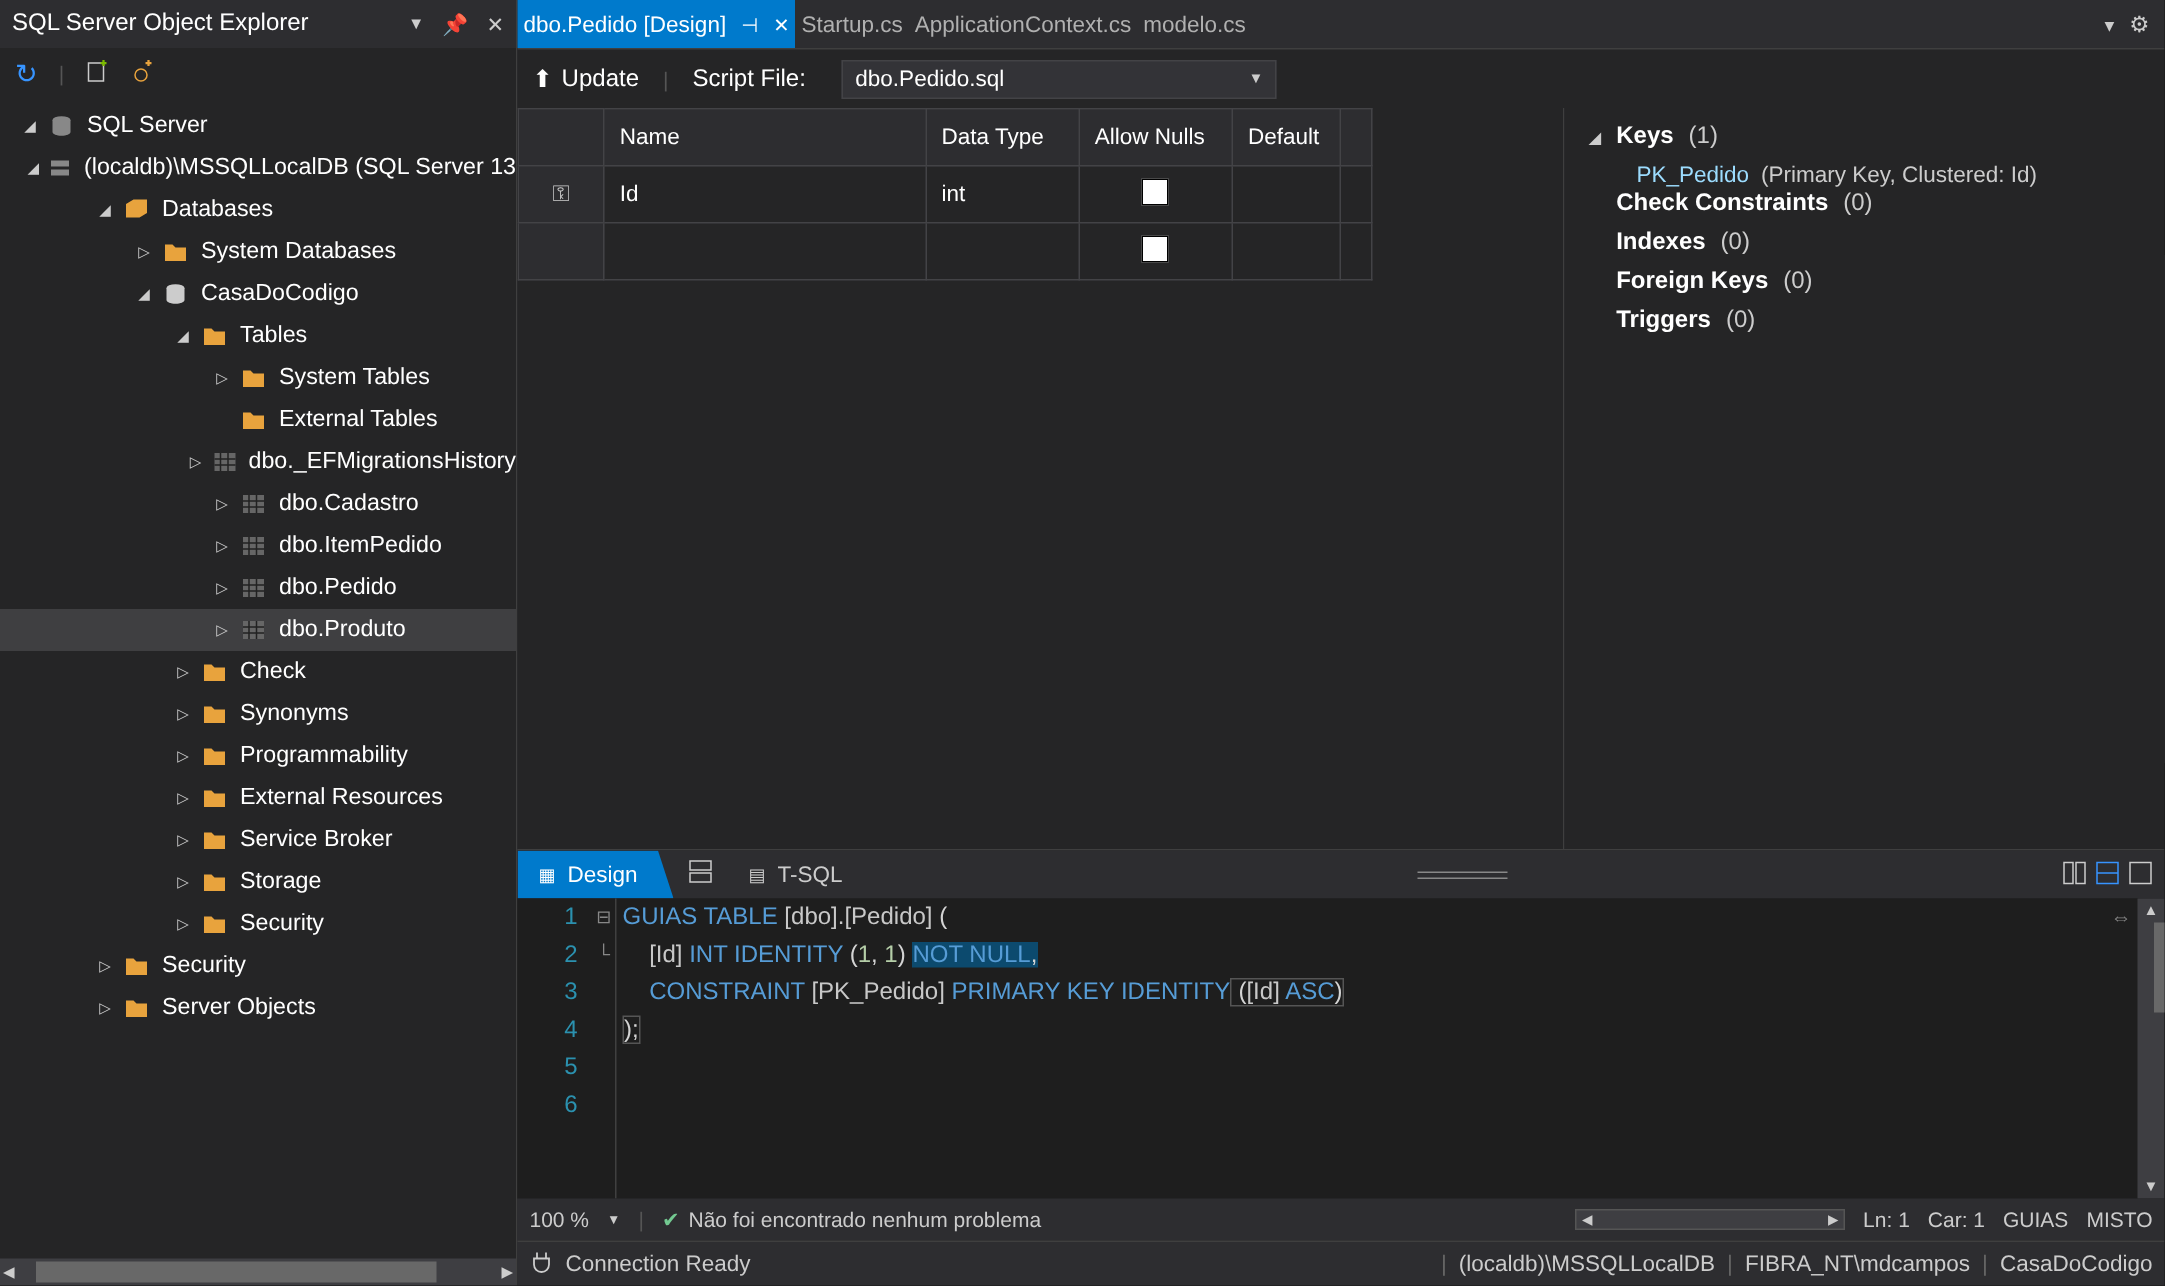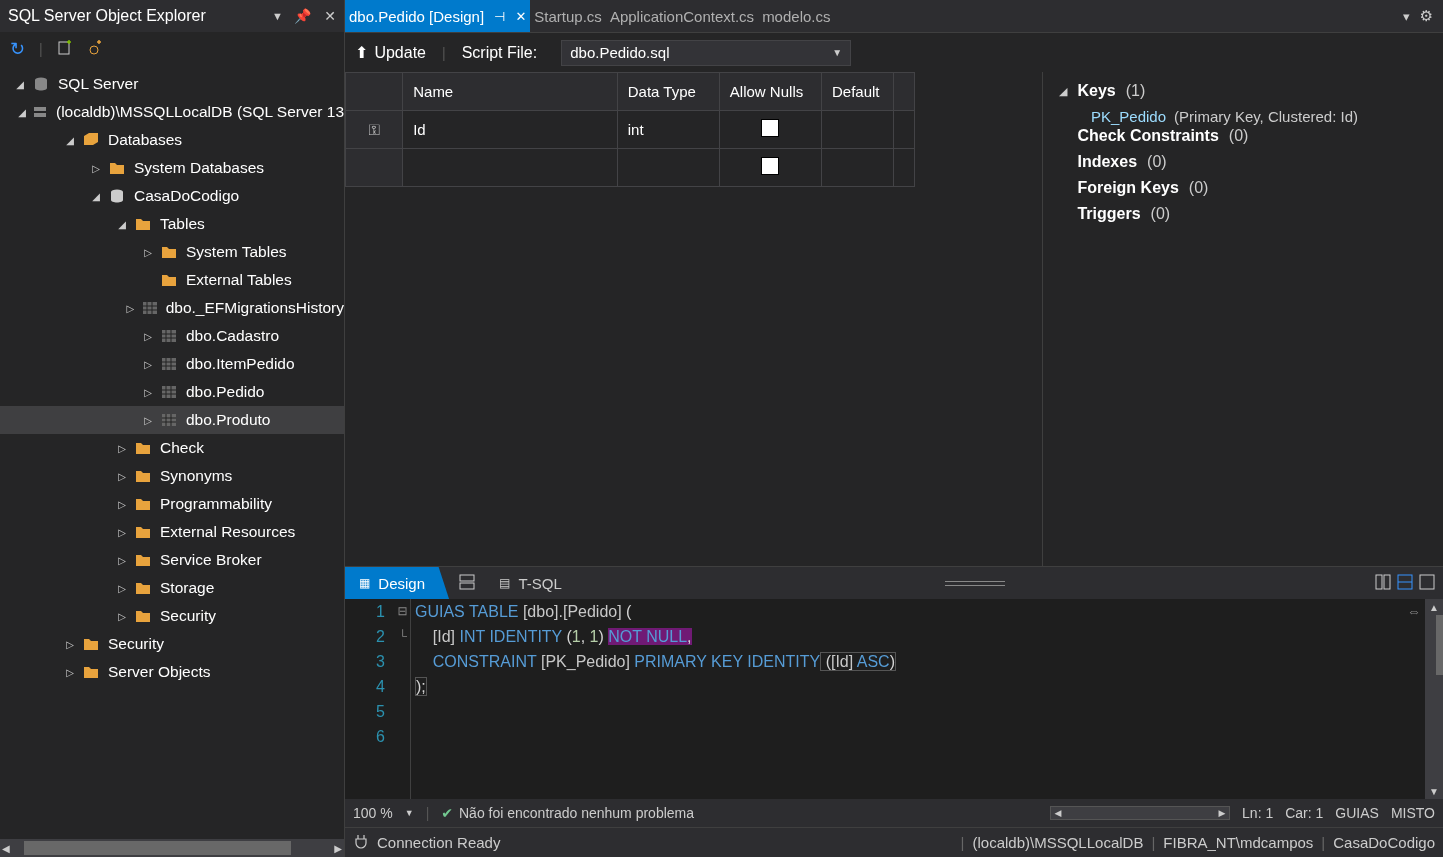--- a/index.html
+++ b/index.html
@@ -61,21 +61,21 @@
 .gutter { width: 50px; background: #1e1e1e; text-align: right; padding-right: 10px; font-family: Consolas, monospace; font-size: 16px; color: #2b91af; }
 .gutter div { line-height: 25px; }
 .fold-col { width: 16px; border-right: 1px solid #404040; font-family: Consolas, monospace; font-size: 12px; color: #888; }
 .fold-col div { line-height: 25px; text-align: center; }
 .code-lines { flex: 1; font-family: Consolas, monospace; font-size: 16px; padding-left: 4px; position: relative; }
 .code-lines .line { line-height: 25px; white-space: pre; }
 .kw { color: #569cd6; }
 .ident { color: #c8c8c8; }
 .num { color: #b5cea8; }
 .paren { color: #d4d4d4; }
-.sel-bg { background: #701a75; }
+.sel-bg { background: #0c4a6e; }
 .hl-box { border: 1px solid #555; }
 .code-scroll { width: 18px; background: #3e3e42; display: flex; flex-direction: column; align-items: center; }
 .code-scroll .up, .code-scroll .down { height: 16px; font-size: 10px; display: flex; align-items: center; justify-content: center; cursor: pointer; }
 .code-scroll .track { flex: 1; position: relative; }
 .code-scroll .thumb { position: absolute; top: 0; width: 14px; left: 2px; height: 60px; background: #686868; }
 .zoom-bar { height: 28px; background: #2d2d30; display: flex; align-items: center; font-size: 14px; color: #ccc; padding: 0 8px; gap: 12px; }
 .zoom-bar .noissue { display: flex; align-items: center; gap: 6px; }
 .zoom-bar .sep { flex: 1; }
 .hscroll { height: 14px; background: #3e3e42; width: 180px; position: relative; border: 1px solid #555; }
 .hscroll .lbtn, .hscroll .rbtn { position: absolute; width: 14px; height: 100%; top: 0; display: flex; align-items: center; justify-content: center; font-size: 9px; color: #ccc; }

